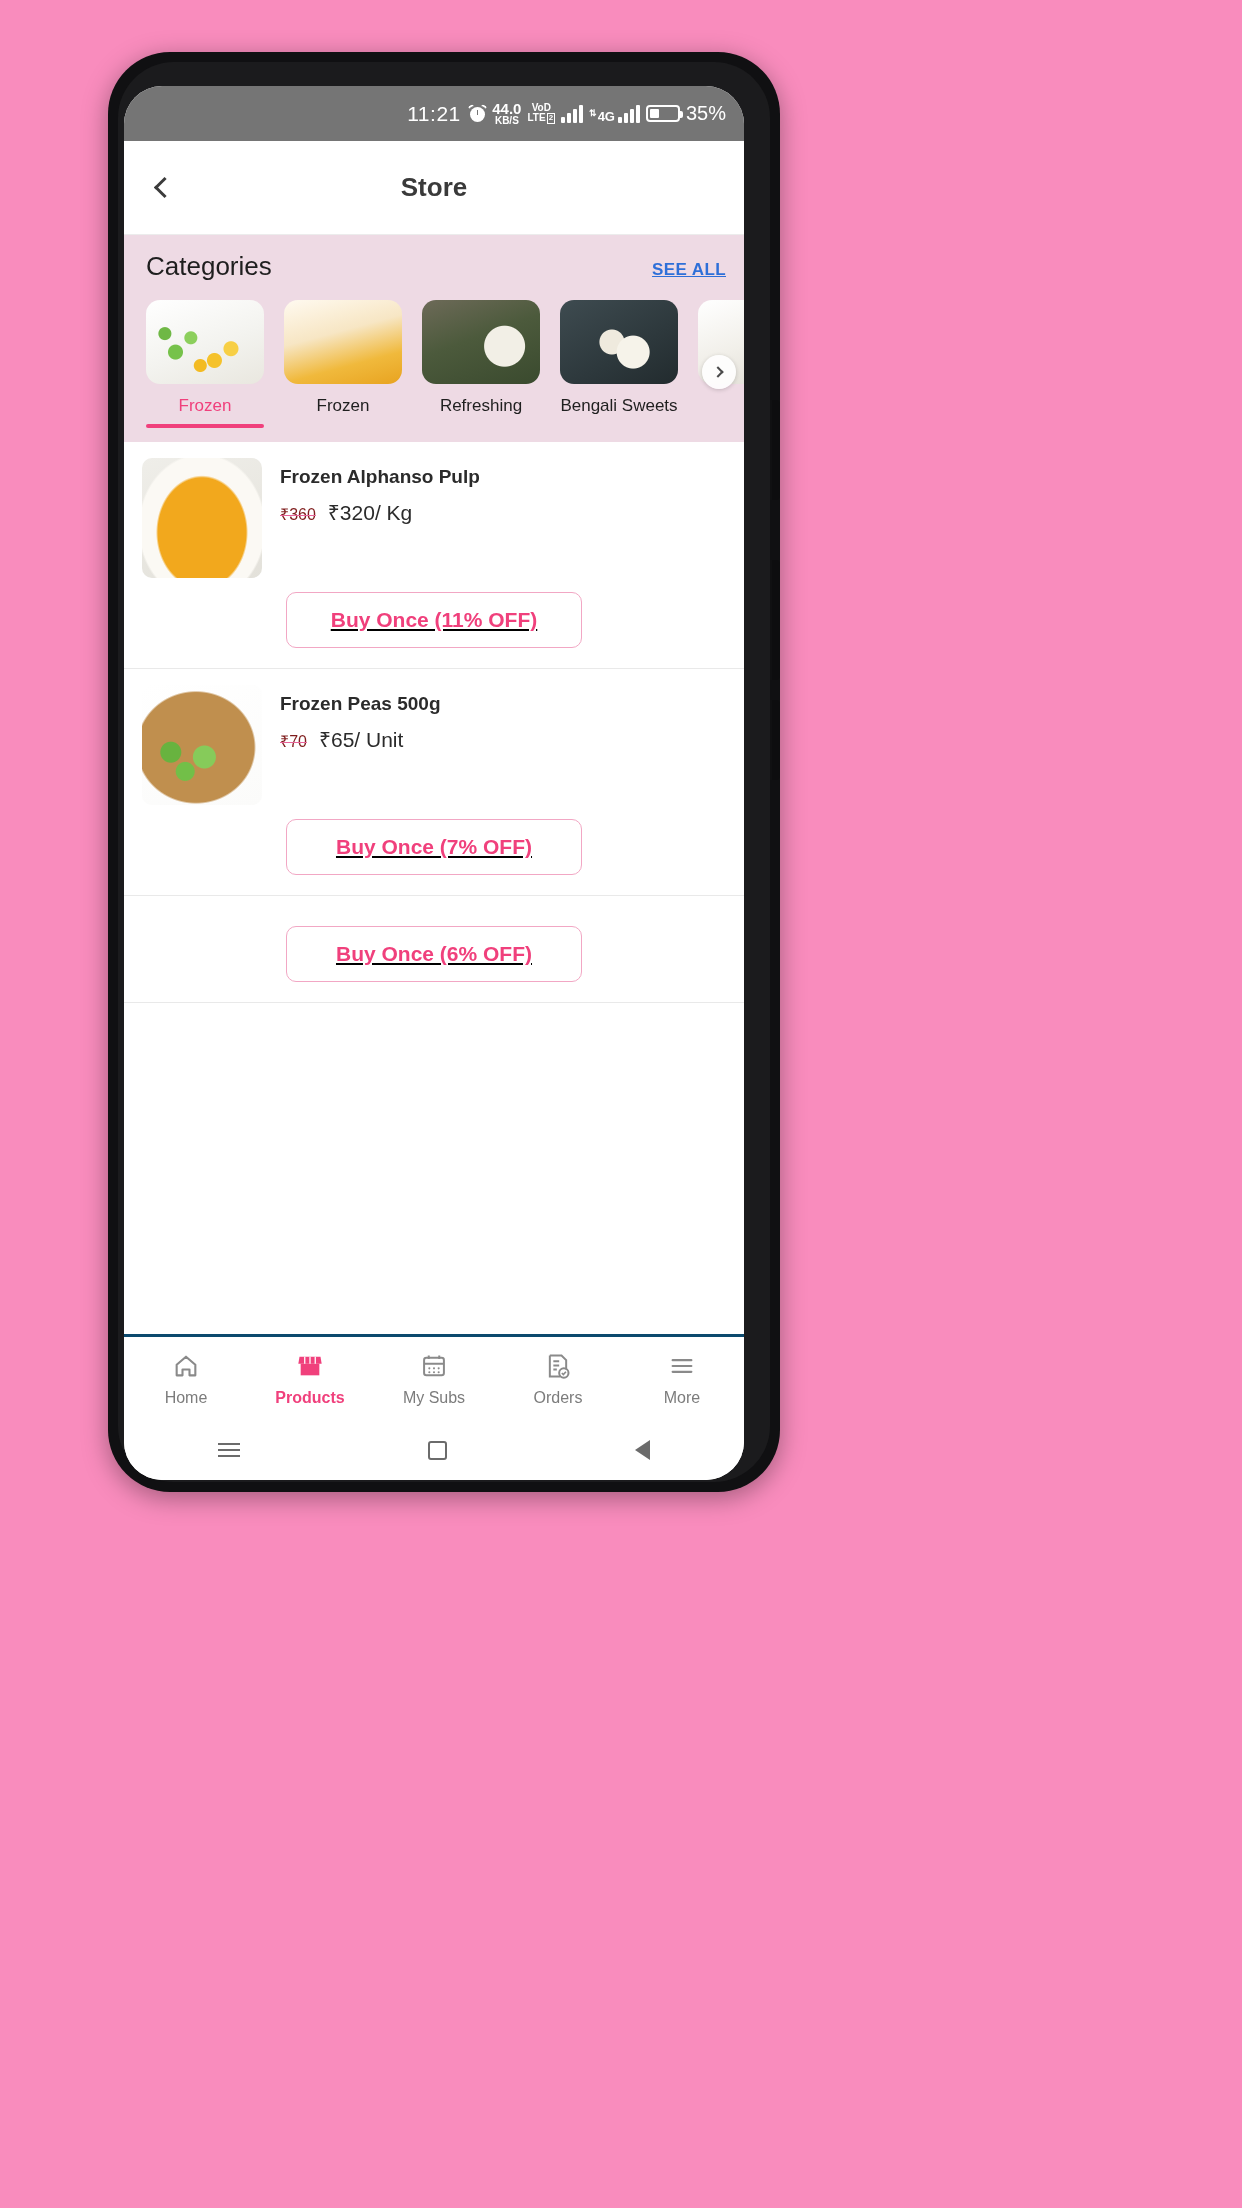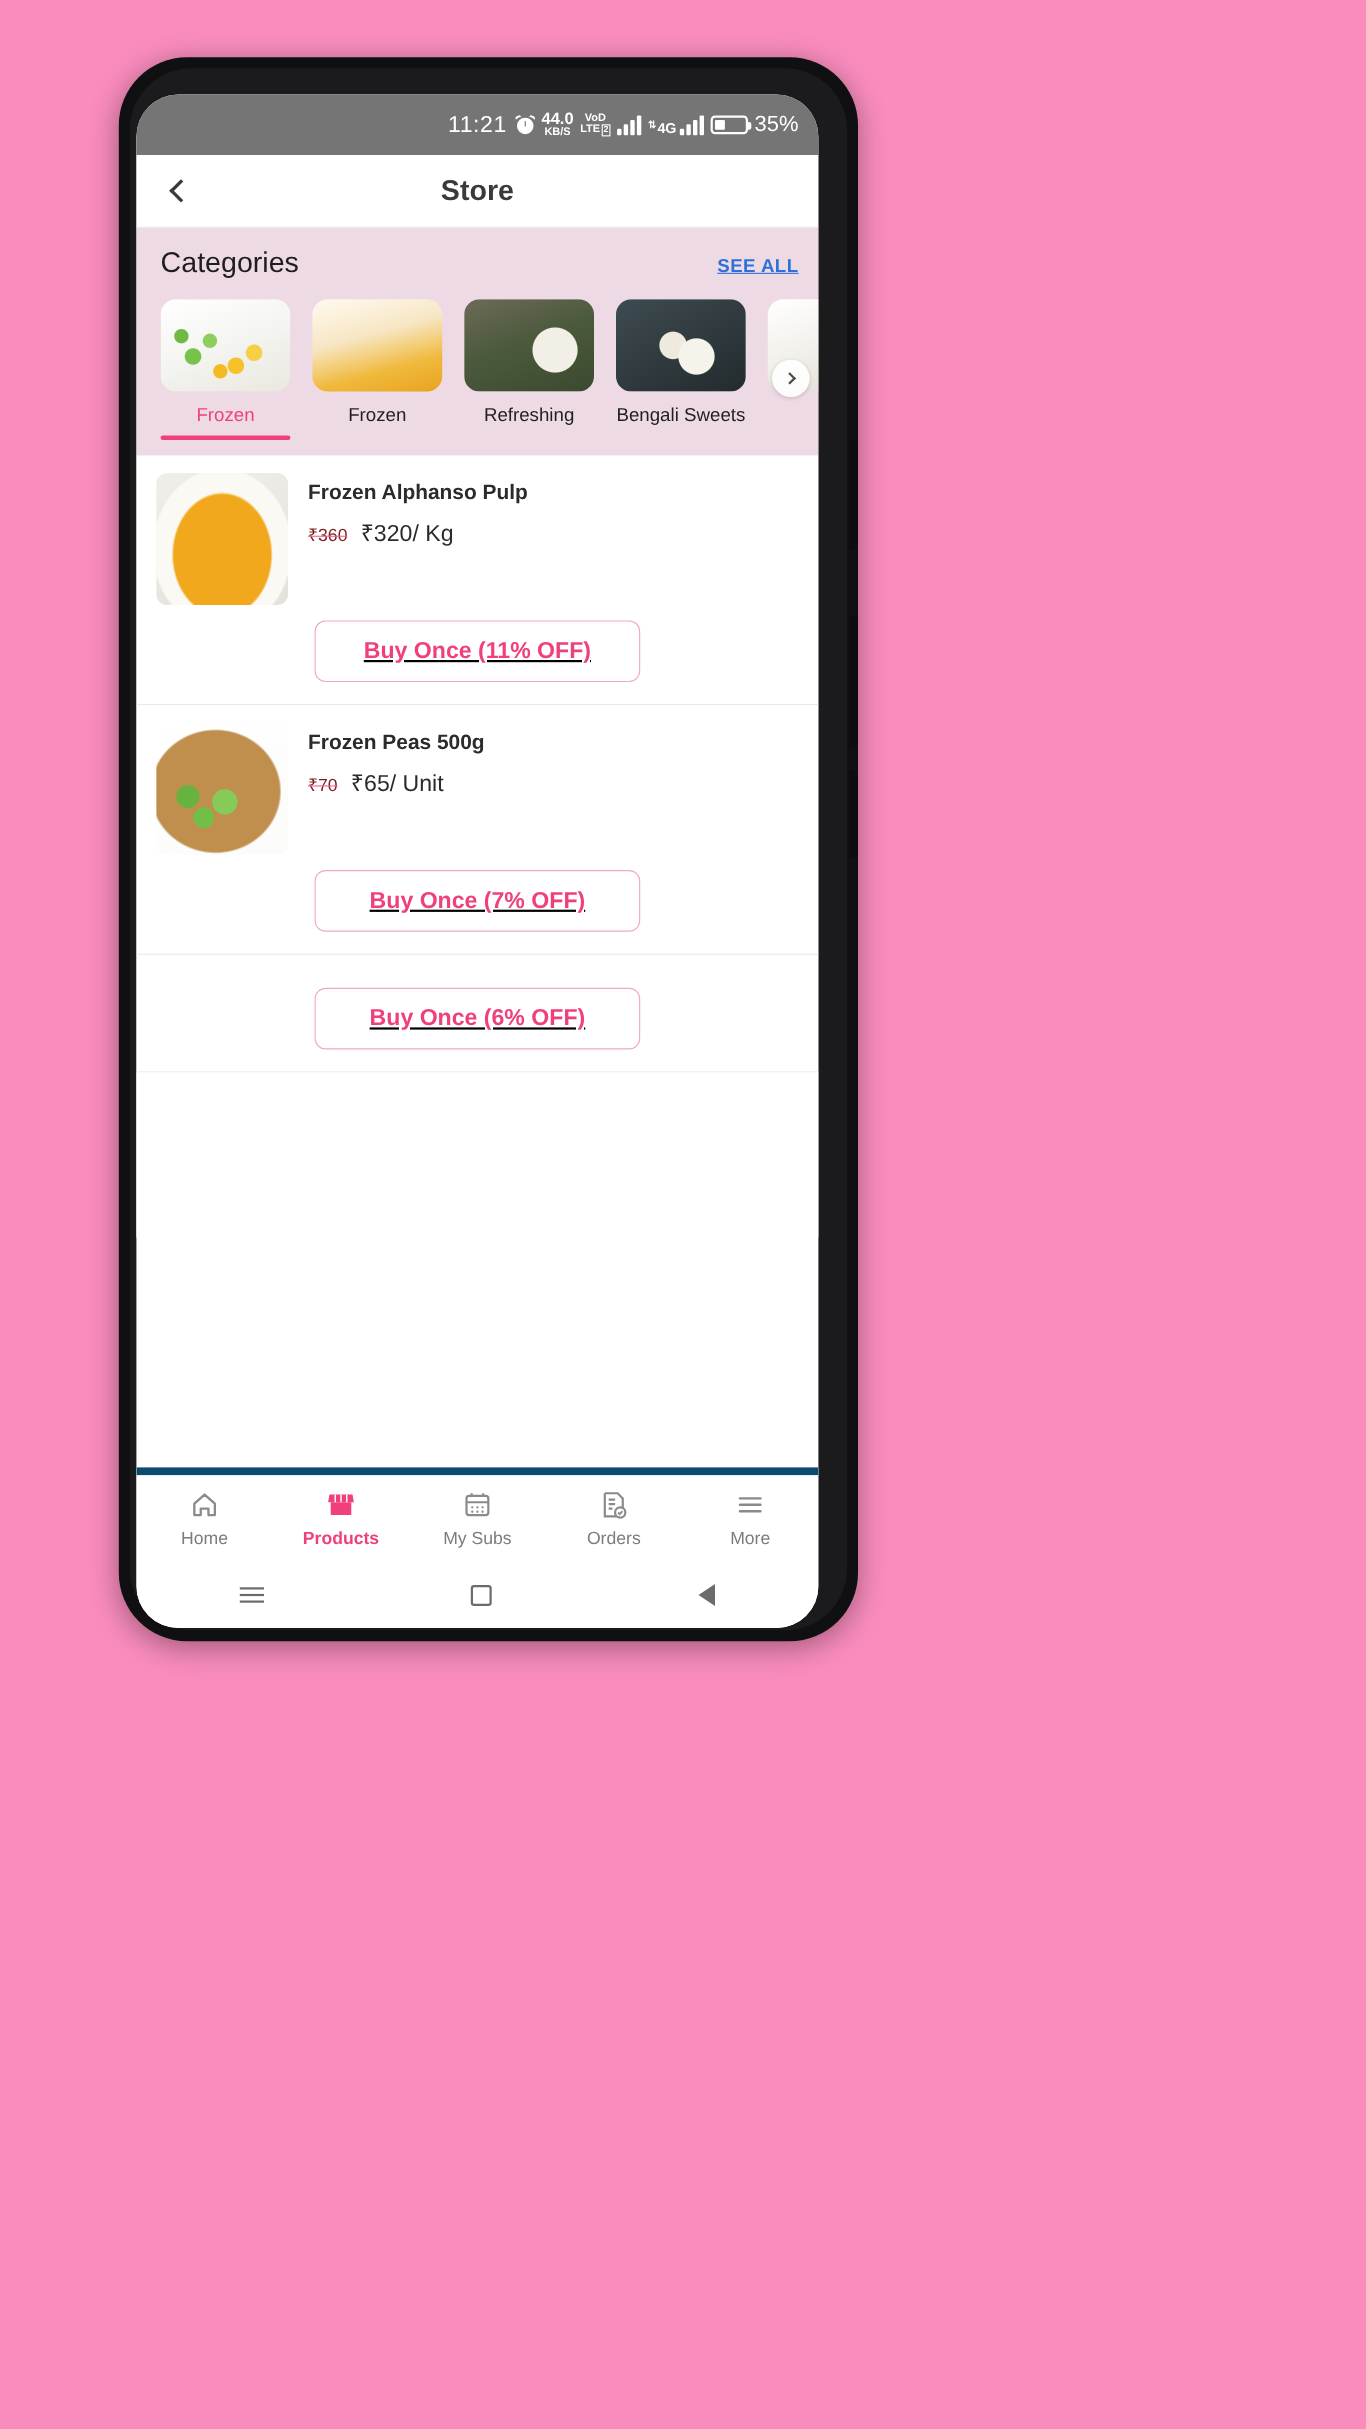--- a/index.html
+++ b/index.html
@@ -119,21 +119,21 @@
   }
   .battery::after {
     content: ''; position: absolute; right: -5px; top: 4px;
     width: 3px; height: 7px; background: #ffffff; border-radius: 0 2px 2px 0;
   }
   .battery .fill { height: 100%; background: #ffffff; border-radius: 1px; }
   .battery-pct { font-size: 20px; }
 
   
   .app-header {
-    height: 66px;
+    height: 94px;
     background: #ffffff;
     display: flex; align-items: center;
     position: relative;
     border-bottom: 1px solid #ececec;
   }
   .back-btn {
     width: 56px; height: 56px;
     display: flex; align-items: center; justify-content: center;
     margin-left: 12px;
   }
@@ -258,21 +258,21 @@
     font-size: 21px; font-weight: bold;
     display: flex; align-items: center; justify-content: center;
     font-family: "Liberation Sans", sans-serif;
   }
   .list-filler { background: #ffffff; }
 
   
   .bottom-nav {
     position: absolute; left: 0; right: 0; bottom: 60px;
     height: 86px; background: #ffffff;
-    border-top: 7px solid #0c4a6e;
+    border-top: 3px solid #0c4a6e;
     display: flex; align-items: center;
   }
   .nav-item {
     flex: 1; display: flex; flex-direction: column;
     align-items: center; gap: 8px;
   }
   .nav-label { font-size: 16px; color: #7c7c7c; }
   .nav-item.active .nav-label { color: #f0407c; font-weight: bold; }
   .nav-icon { height: 30px; display: flex; align-items: center; }
 

